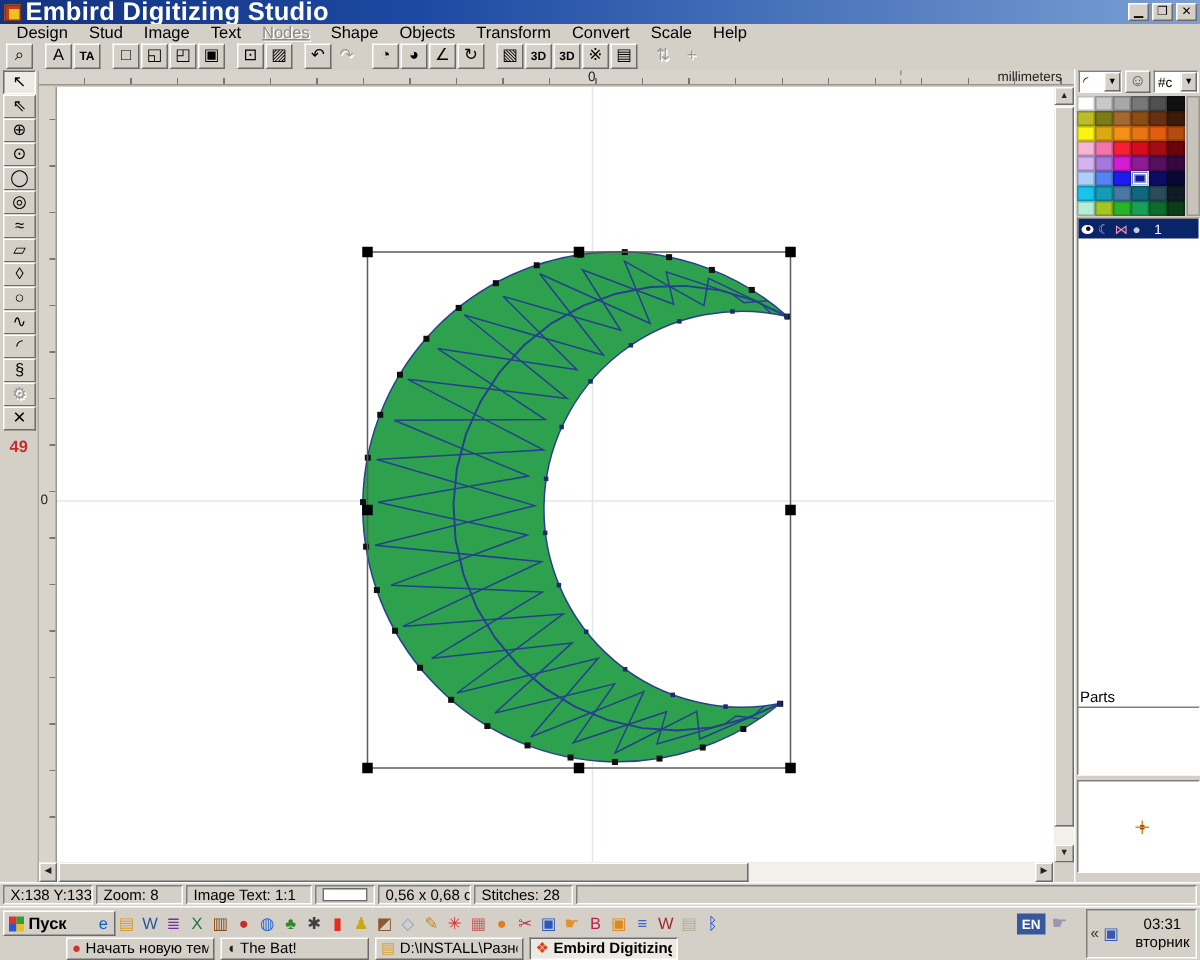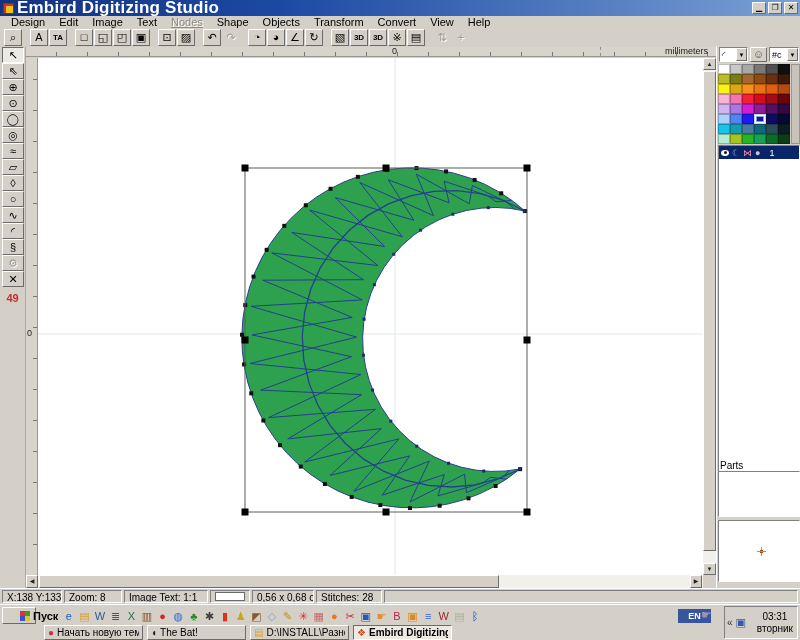--- a/index.html
+++ b/index.html
@@ -112,36 +112,36 @@
   #statusbar { position:absolute; left:0; top:588px; width:800px; height:16px; background:#d4d0c8;
     display:flex; align-items:center; gap:2px; padding:1px 2px; border-top:1px solid #fff; }
   .st-panel { height:13px; font-size:10px; line-height:11px; padding:1px 4px; white-space:nowrap;
     border:1px solid; border-color:#808080 #fff #fff #808080; overflow:hidden; }
   #st-progress-outer { width:40px; }
   #st-progress-inner { width:100%; height:100%; background:#fff; border:1px solid #6b6b6b; }
 
   
   #taskbar { position:absolute; left:0; top:604px; width:800px; height:36px; background:#d4d0c8;
     border-top:1px solid #fff; }
-  #start-btn { position:absolute; left:2px; top:2px; width:34px; height:17px; display:flex; align-items:center;
-    gap:3px; padding-left:17px; background:#d4d0c8; border:1px solid; border-color:#fff #6b6b6b #6b6b6b #fff; }
+  #start-btn { position:absolute; left:2px; top:2px; width:75px; height:17px; display:flex; align-items:center;
+    gap:3px; padding-left:3px; background:#d4d0c8; border:1px solid; border-color:#fff #6b6b6b #6b6b6b #fff; }
   #start-flag { width:10px; height:10px; display:grid; grid-template-columns:5px 5px; grid-auto-rows:5px; }
   .fq1{background:#e03030}.fq2{background:#30a030}.fq3{background:#2858d8}.fq4{background:#e8c020}
   #start-label { font-weight:bold; font-size:11px; }
   #quick-launch { position:absolute; left:62px; top:3px; width:420px; height:16px; display:flex;
     align-items:center; gap:2px; }
   .ql-icon { width:14px; text-align:center; font-size:11px; line-height:14px; }
   #task-buttons { position:absolute; left:44px; top:20px; display:flex; gap:4px; }
   .task-btn { width:99px; height:15px; display:flex; align-items:center; gap:3px; padding:0 3px;
     background:#d4d0c8; border:1px solid; border-color:#fff #6b6b6b #6b6b6b #fff; overflow:hidden; }
   .task-btn.active { background:#ece9e2; border-color:#6b6b6b #fff #fff #6b6b6b; }
   .task-btn.active .task-label { font-weight:bold; }
   .task-ico { font-size:10px; line-height:13px; flex:none; }
   .task-label { font-size:10px; white-space:nowrap; overflow:hidden; }
-  #lang-box { position:absolute; left:678px; top:4px; width:33px; height:14px; background:#37569e;
+  #lang-box { position:absolute; left:678px; top:4px; width:19px; height:14px; background:#37569e;
     color:#fff; font-size:9px; font-weight:bold; text-align:center; line-height:14px; }
   #hand-icon { position:absolute; left:701px; top:3px; font-size:12px; color:#9a96b0; }
   #tray { position:absolute; left:724px; top:1px; width:74px; height:33px; display:flex; align-items:center;
     border:1px solid; border-color:#808080 #fff #fff #808080; padding:0 2px; gap:3px; }
   #tray-chevron { font-size:10px; color:#333; }
   #tray-net-icon { font-size:11px; color:#3858b0; }
   #tray-time-col { margin-left:auto; text-align:center; font-size:10px; line-height:12px; padding-right:2px; }
 </style>
 </head>
 <body>
@@ -153,29 +153,29 @@
     <span id="title-text">Embird Digitizing Studio</span>
     <span id="win-controls">
         <span class="win-btn">▁</span>
         <span class="win-btn">❐</span>
         <span class="win-btn">✕</span>
       </span>
   </div>
 
   <div id="menubar">
       <div class="menu-item">Design</div>
-      <div class="menu-item">Edit</div>
+      <div class="menu-item">Stud</div>
       <div class="menu-item">Image</div>
       <div class="menu-item">Text</div>
       <div class="menu-item disabled">Nodes</div>
       <div class="menu-item">Shape</div>
       <div class="menu-item">Objects</div>
       <div class="menu-item">Transform</div>
       <div class="menu-item">Convert</div>
-      <div class="menu-item">View</div>
+      <div class="menu-item">Scale</div>
       <div class="menu-item">Help</div>
     </div>
 
   <div id="toolbar">
       <div class="tbtn">⌕</div>
       <div class="tb-gap"></div>
       <div class="tbtn">A</div>
       <div class="tbtn tiny">TA</div>
       <div class="tb-gap"></div>
       <div class="tbtn">□</div>

